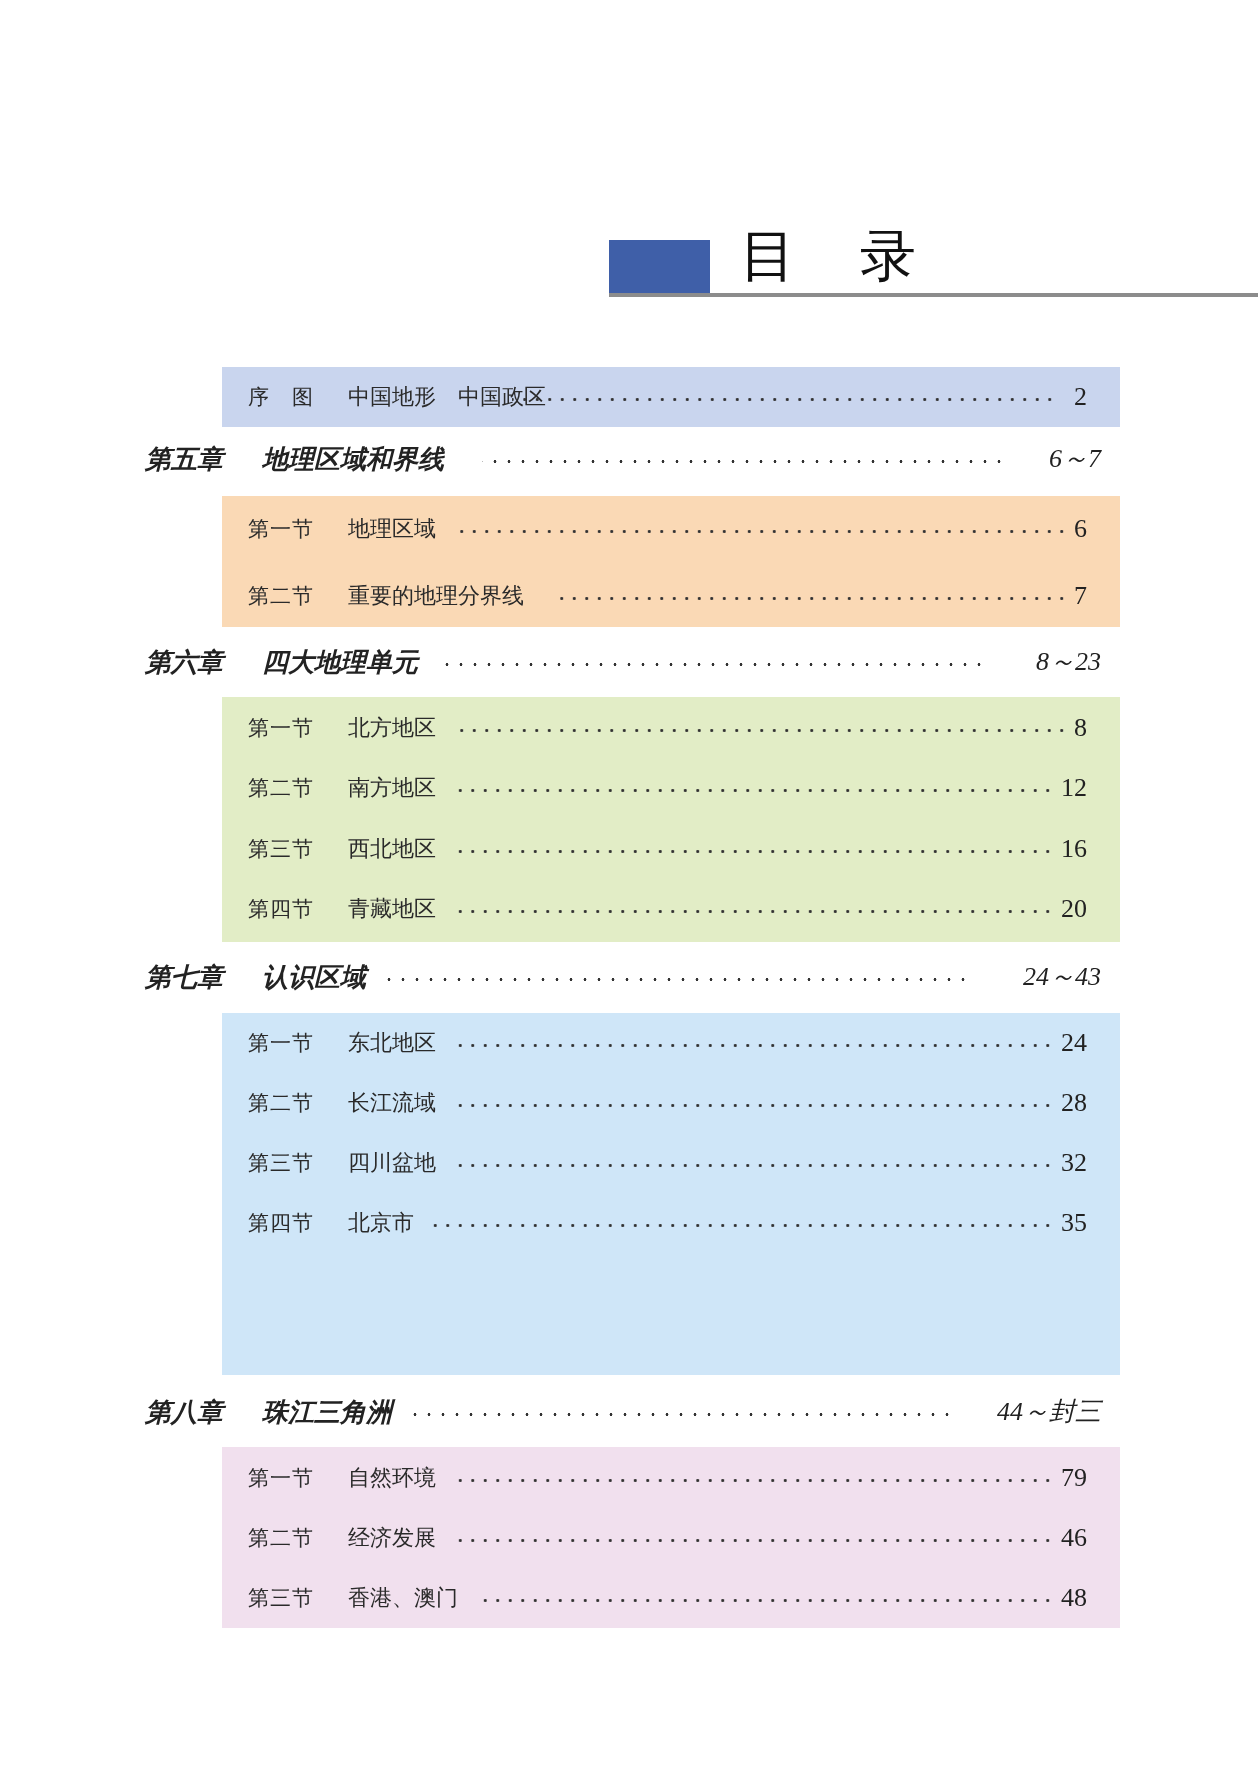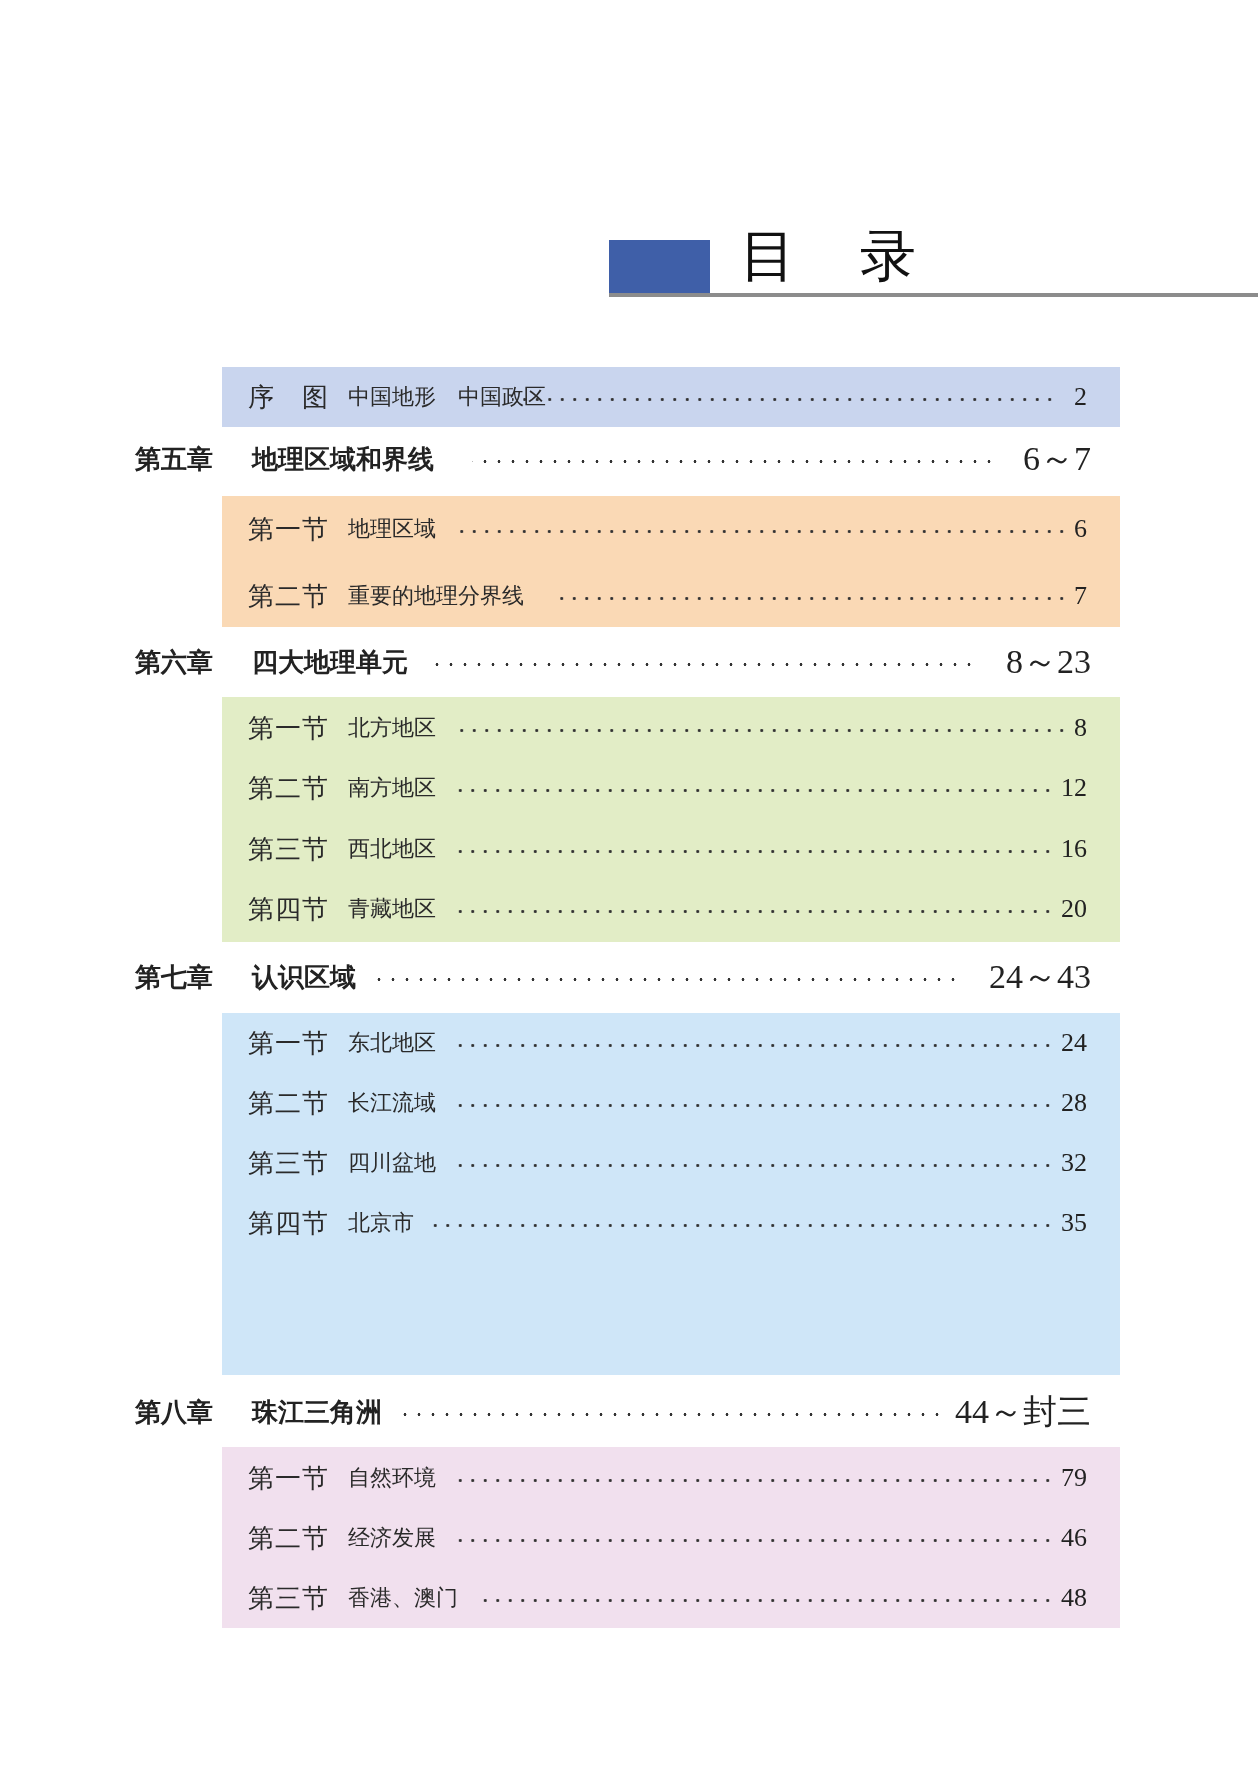--- a/index.html
+++ b/index.html
@@ -4,31 +4,31 @@
 <style>
   html, body { margin:0; padding:0; background:#ffffff; }
   body { width:1258px; height:1790px; position:relative; overflow:hidden;
          font-family:"DejaVu Serif", "Liberation Serif", serif; color:#1a1a1a; }
   .title-block { position:absolute; left:609px; top:236px; height:60px; width:649px; }
   .title-box { position:absolute; left:0; top:4px; width:101px; height:54px; background:#3f5fa8; }
   .title-rule { position:absolute; left:0; top:57px; width:649px; height:4px; background:#8c8c8c; }
   .title-char { position:absolute; top:-12px; font-size:56px; line-height:64px; color:#111; font-family:"DejaVu Serif", serif; }
   .band { position:absolute; left:222px; width:898px; }
   .row { position:absolute; left:0; right:0; height:40px; display:flex; align-items:center; }
-  .sec-label { position:absolute; left:26px; font-size:26px; color:#2a2a2a; font-family:"DejaVu Sans", sans-serif; letter-spacing:1px; }
+  .sec-label { position:absolute; left:26px; font-size:21px; color:#2a2a2a; font-family:"DejaVu Sans", sans-serif; letter-spacing:1px; }
   .sec-title { position:absolute; left:126px; font-size:22px; color:#2a2a2a; font-family:"DejaVu Sans", sans-serif; }
   .dots { position:absolute; height:40px; display:flex; align-items:center; }
   .dots::before { content:""; flex:1; height:3px; margin-top:4px;
      background-image: radial-gradient(circle, #333 1.3px, transparent 1.6px);
      background-size: 12.5px 3px; background-repeat: repeat-x; background-position: right center; }
   .pnum { position:absolute; right:33px; font-size:26px; color:#222; font-family:"Liberation Serif", serif; }
-  .chapter { position:absolute; left:4px; width:1120px; height:44px; }
+  .chapter { position:absolute; left:14px; width:1120px; height:44px;font-style:italic; }
   .ch-label { position:absolute; left:131px; top:0; line-height:44px; font-size:26px; font-weight:bold; font-family:"DejaVu Sans", sans-serif; color:#222; }
   .ch-title { position:absolute; left:248px; top:0; line-height:44px; font-size:26px; font-weight:bold; font-family:"DejaVu Sans", sans-serif; color:#222; }
-  .ch-pnum { position:absolute; right:33px; top:0; line-height:44px; font-size:34px; font-family:"Liberation Serif", serif; color:#222; }
+  .ch-pnum { position:absolute; right:33px; top:0; line-height:44px; font-size:26px; font-family:"Liberation Serif", serif; color:#222; }
   .ch-dots { position:absolute; top:0; height:44px; display:flex; align-items:center; }
   .ch-dots::before { content:""; flex:1; height:3px; margin-top:4px;
      background-image: radial-gradient(circle, #333 1.3px, transparent 1.6px);
      background-size: 14px 3px; background-repeat: repeat-x; background-position: right center; }
 </style>
 </head>
 <body>
 
 <div class="title-block">
   <div class="title-box"></div>

